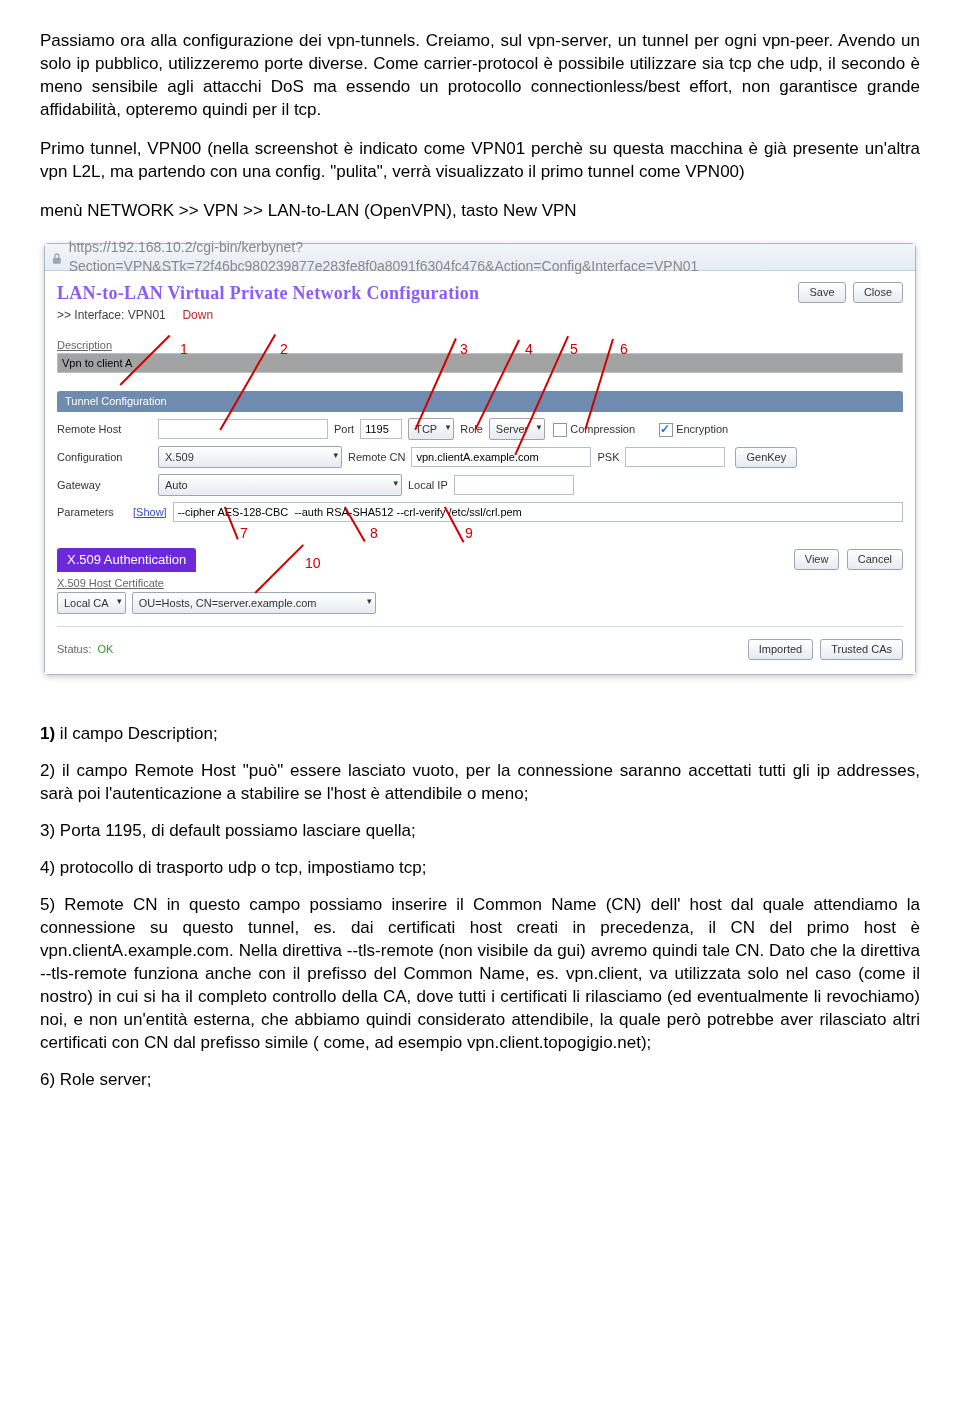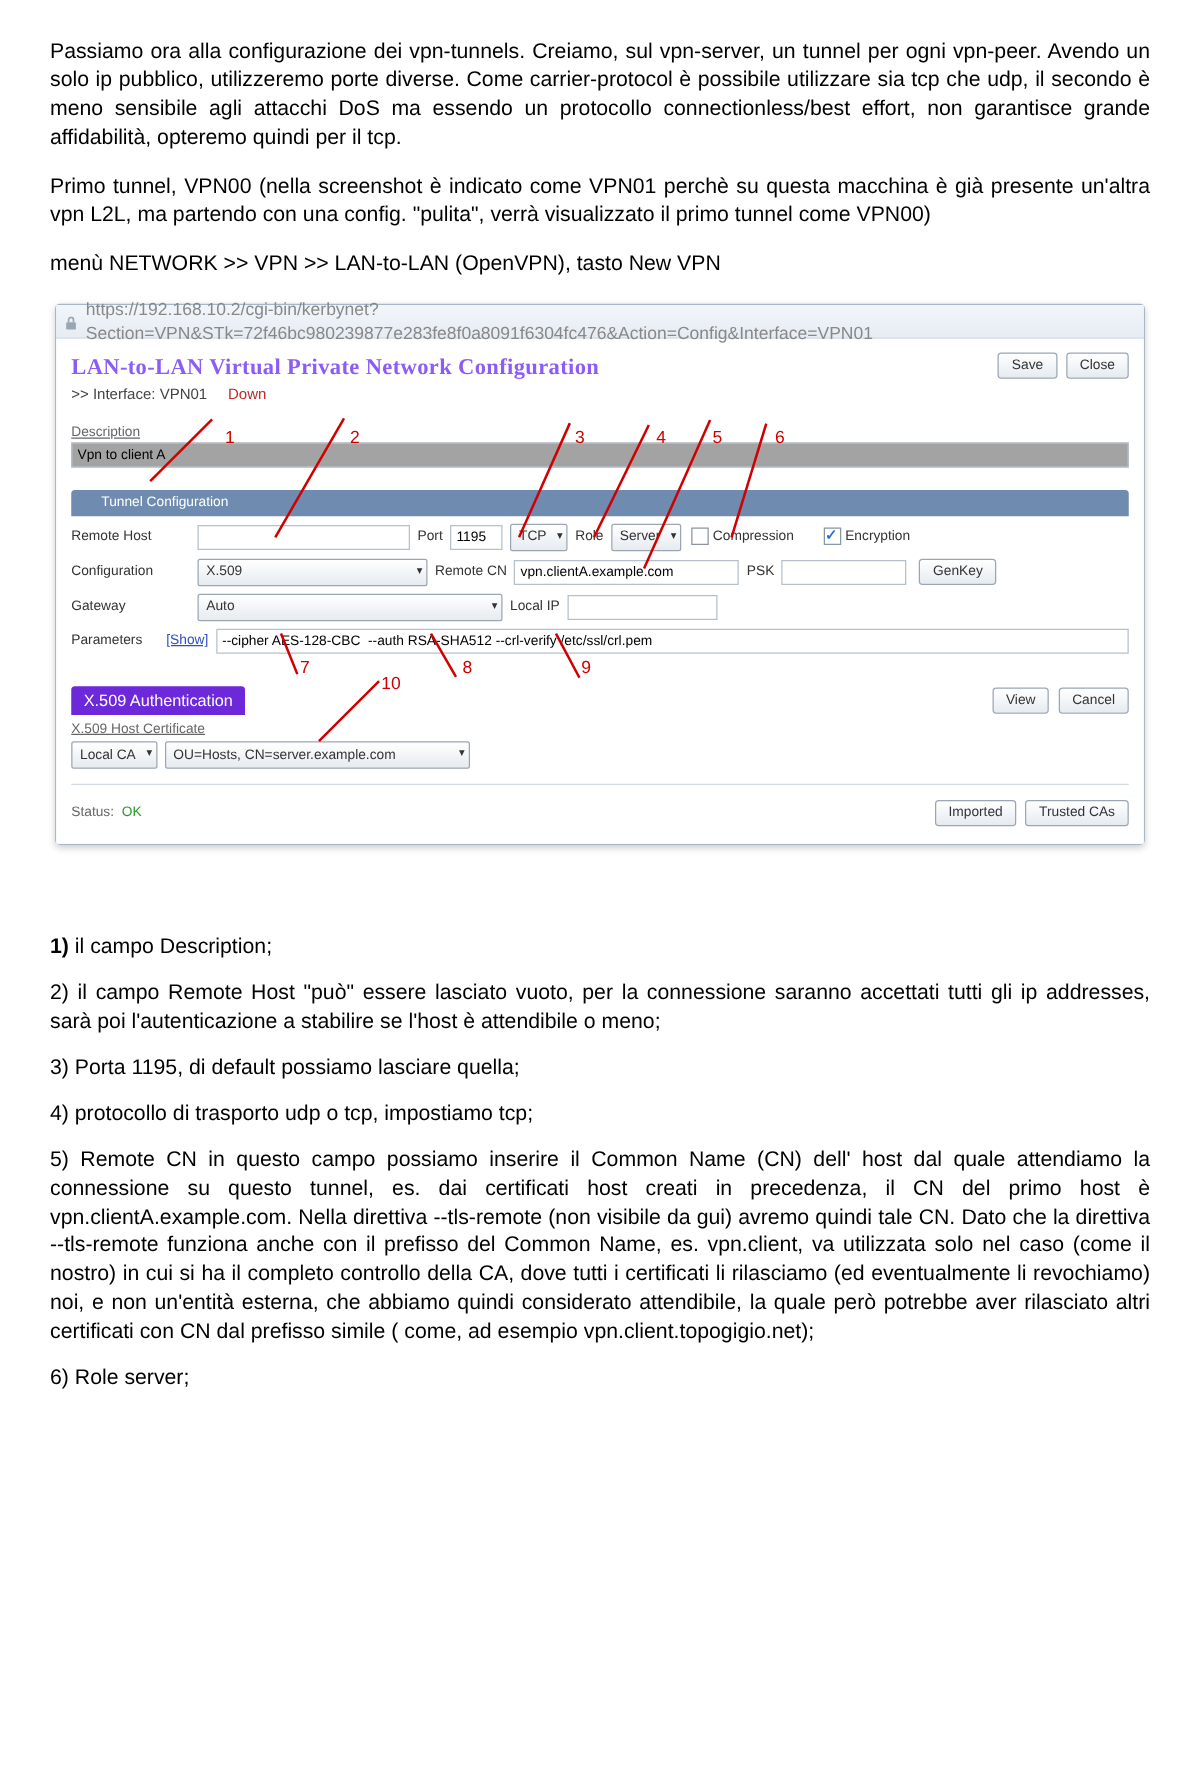--- a/index.html
+++ b/index.html
@@ -99,21 +99,21 @@
     font-size: 11px;
     padding: 1px 4px;
     box-sizing: border-box;
     background:#a3a3a3;
   }
   .tabbar {
     margin-top: 18px;
     background: #6f8baf;
     color:#fff;
     font-size:11px;
-    padding: 3px 24px;
+    padding: 3px 8px;
     border-radius: 3px 3px 0 0;
   }
   .form-row {
     display:flex;
     align-items:center;
     gap: 6px;
     margin-top: 6px;
     font-size:11px;
     color:#333;
   }
@@ -177,21 +177,21 @@
     font-family: Arial;
   }
   .anno-line {
     position:absolute;
     background:#d00000;
     height:1.5px;
     transform-origin: left center;
   }
 
   
-  .num-list { margin-top: 70px; }
+  .num-list { margin-top: 48px; }
   .num-item { margin-bottom: 14px; text-align: justify; }
   .num-item .lead { font-weight: bold; }
 </style>
 </head>
 <body>
 
 <div class="para">Passiamo ora alla configurazione dei vpn-tunnels. Creiamo, sul vpn-server, un tunnel per ogni vpn-peer. Avendo un solo ip pubblico, utilizzeremo porte diverse. Come carrier-protocol è possibile utilizzare sia tcp che udp, il secondo è meno sensibile agli attacchi DoS ma essendo un protocollo connectionless/best effort, non garantisce grande affidabilità, opteremo quindi per il tcp.</div>
 <div class="para">Primo tunnel, VPN00 (nella screenshot è indicato come VPN01 perchè su questa macchina è già presente un'altra vpn L2L, ma partendo con una config. "pulita", verrà visualizzato il primo tunnel come VPN00)</div>
 <div class="menu-line">menù NETWORK &gt;&gt; VPN &gt;&gt; LAN-to-LAN (OpenVPN), tasto New VPN</div>
 
@@ -316,21 +316,21 @@
 
     <span class="anno-num" style="left:195px; top:280px">7</span>
     <span class="anno-line" style="left:180px; top:262px; width:35px; transform:rotate(68deg)"></span>
 
     <span class="anno-num" style="left:325px; top:280px">8</span>
     <span class="anno-line" style="left:300px; top:262px; width:40px; transform:rotate(60deg)"></span>
 
     <span class="anno-num" style="left:420px; top:280px">9</span>
     <span class="anno-line" style="left:400px; top:262px; width:40px; transform:rotate(62deg)"></span>
 
-    <span class="anno-num" style="left:260px; top:293px">10</span>
+    <span class="anno-num" style="left:260px; top:310px">10</span>
     <span class="anno-line" style="left:210px; top:348px; width:68px; transform:rotate(-45deg)"></span>
   </div>
 </div>
 
 <div class="num-list">
   <div class="num-item"><span class="lead">1)</span><span> il campo Description;</span></div>
   <div class="num-item">2) il campo Remote Host "può" essere lasciato vuoto, per la connessione saranno accettati tutti gli ip addresses, sarà poi l'autenticazione a stabilire se l'host è attendibile o meno;</div>
   <div class="num-item">3) Porta  1195, di default possiamo lasciare quella;</div>
   <div class="num-item">4) protocollo di trasporto udp o tcp, impostiamo tcp;</div>
   <div class="num-item">5) Remote CN in questo campo possiamo inserire il Common Name (CN) dell' host dal quale attendiamo la connessione su questo tunnel, es. dai certificati host creati in precedenza, il CN del primo host è vpn.clientA.example.com. Nella direttiva  --tls-remote (non visibile da gui) avremo quindi tale CN. Dato che la direttiva --tls-remote funziona anche con il prefisso del Common Name, es. vpn.client, va utilizzata  solo nel caso (come il nostro) in cui si ha il completo controllo della CA, dove tutti i certificati li rilasciamo (ed eventualmente li revochiamo) noi, e non un'entità esterna, che abbiamo quindi considerato attendibile, la quale però potrebbe aver rilasciato altri certificati con CN dal prefisso simile ( come, ad esempio vpn.client.topogigio.net);</div>

